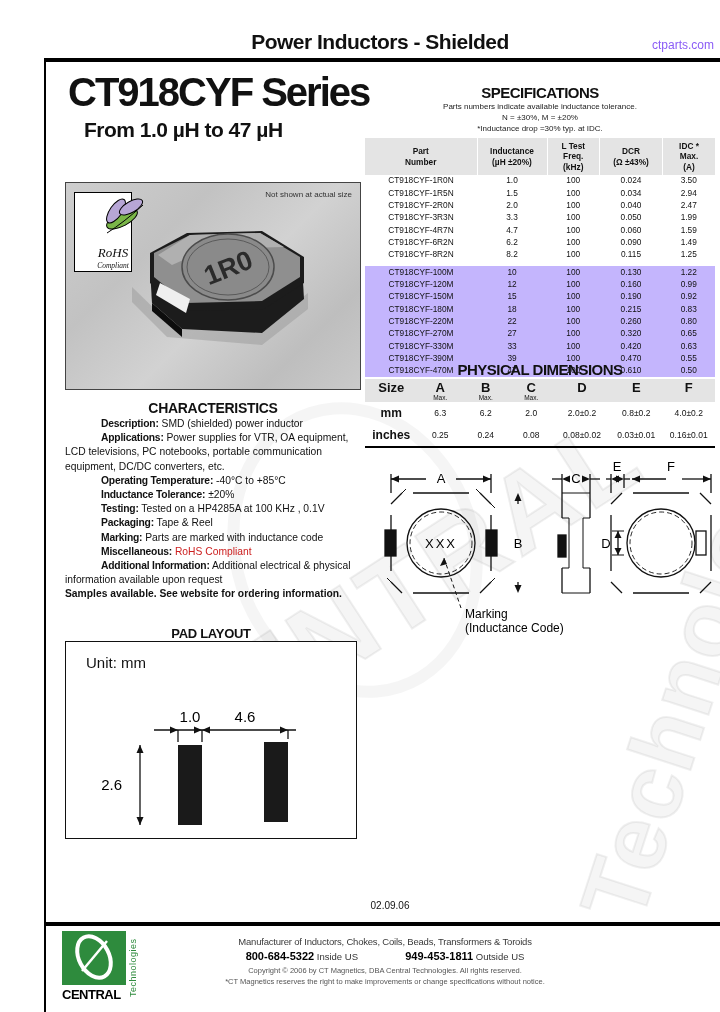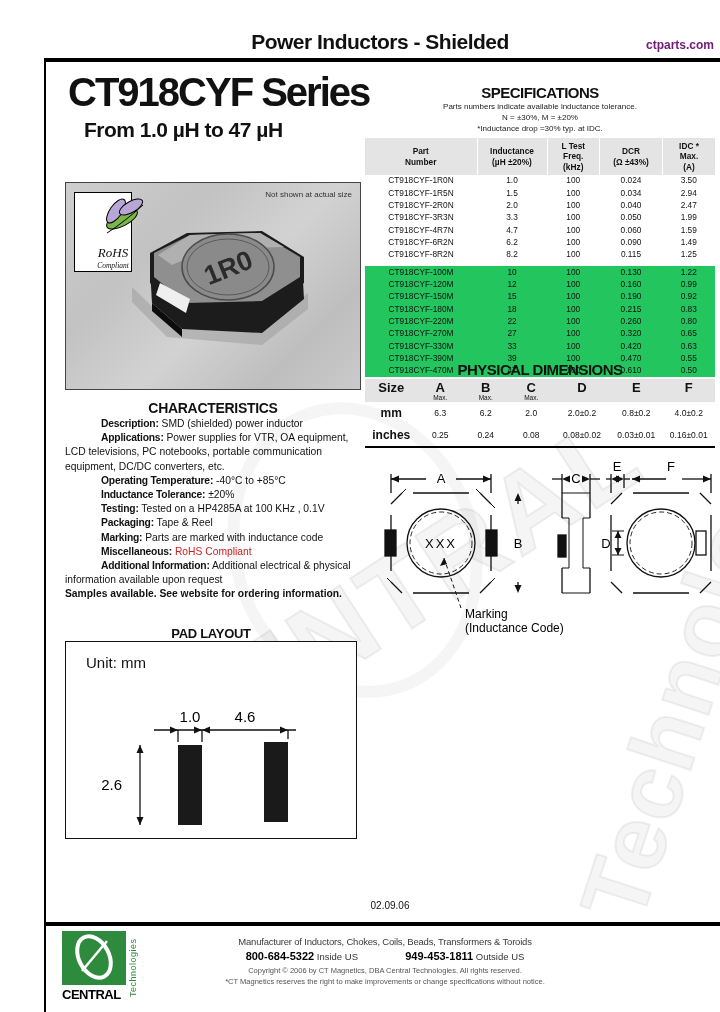--- a/index.html
+++ b/index.html
@@ -8,21 +8,21 @@
   .page { position:relative; width:720px; height:1012px; background:#fff; overflow:hidden; margin:0 auto; }
 
   
   .wm { position:absolute; color:rgba(120,120,120,0.07); -webkit-text-stroke:2px rgba(130,130,130,0.12); font-weight:bold; white-space:nowrap; pointer-events:none; }
   .wm-central { font-size:110px; left:130px; top:690px; transform:rotate(-33deg); transform-origin:0 0; letter-spacing:4px; }
   .wm-tech { font-size:92px; left:560px; top:900px; transform:rotate(-72deg); transform-origin:0 0; letter-spacing:2px; }
   .wm-ellipse { position:absolute; left:230px; top:400px; width:250px; height:300px; border:12px solid rgba(130,130,130,0.08); border-radius:50%; transform:rotate(-18deg); pointer-events:none; }
 
   
   .hdr-title { position:absolute; left:140px; top:30px; width:480px; text-align:center; font-size:21px; font-weight:bold; letter-spacing:-0.5px; }
-  .hdr-site { position:absolute; right:6px; top:38px; font-size:12px; color:#701a75;font-weight:bold; }
+  .hdr-site { position:absolute; right:6px; top:38px; font-size:12px; color:#8b5cf6; }
   .rule-top { position:absolute; left:44px; right:0; top:58px; height:4px; background:#000; }
   .rule-left { position:absolute; left:44px; top:58px; width:2px; bottom:0; background:#000; }
   .rule-bottom { position:absolute; left:44px; right:0; top:922px; height:4px; background:#000; }
 
   .series-title { position:absolute; left:68px; top:70px; font-size:40px; font-weight:bold; letter-spacing:-2px; }
   .series-sub { position:absolute; left:84px; top:118px; font-size:21px; font-weight:bold; letter-spacing:-0.5px; }
 
   
   .photo { position:absolute; left:65px; top:182px; width:296px; height:208px; border:1px solid #444;
            background:linear-gradient(135deg,#cecece 0%,#c2c2c2 30%,#d2d2d2 55%,#bebebe 80%,#cacaca 100%); }
@@ -34,21 +34,21 @@
 
   
   .spec-head { position:absolute; left:365px; top:84px; width:350px; text-align:center; font-size:15px; font-weight:bold; letter-spacing:-0.5px; }
   .spec-note { position:absolute; left:365px; width:350px; text-align:center; font-size:8px; color:#222; }
 
   
   .spec-table { position:absolute; left:365px; top:138px; width:350px; border-collapse:collapse; }
   .spec-table th { background:#e4e4e4; font-size:8.3px; font-weight:bold; white-space:pre-line; padding:3px 1px; border-left:1px solid #fff; line-height:1.25; vertical-align:middle; }
   .spec-table th:first-child { border-left:none; }
   .spec-table td { font-size:8.3px; text-align:center; padding:1.2px 1px; line-height:1.2; }
-  .spec-table tr.g2 td { background:#22c55e; }
+  .spec-table tr.g2 td { background:#c4b5fd; }
   .spec-table tr.spacer td { height:5px; padding:0; background:#fff; }
 
   
   .phys-head { position:absolute; left:365px; top:361px; width:350px; text-align:center; font-size:15px; font-weight:bold; letter-spacing:-0.5px; }
   .phys-table { position:absolute; left:365px; top:379px; width:350px; border-collapse:collapse; }
   .phys-table th { background:#e4e4e4; padding:2px 0 1px; vertical-align:top; }
   .phys-table th .L { font-size:13px; font-weight:bold; line-height:1; }
   .phys-table th .M { font-size:6.5px; font-weight:normal; line-height:1.1; }
   .phys-table td { font-size:8.5px; text-align:center; padding:4px 0; }
   .phys-table td.rowlab { font-size:12px; font-weight:bold; }

